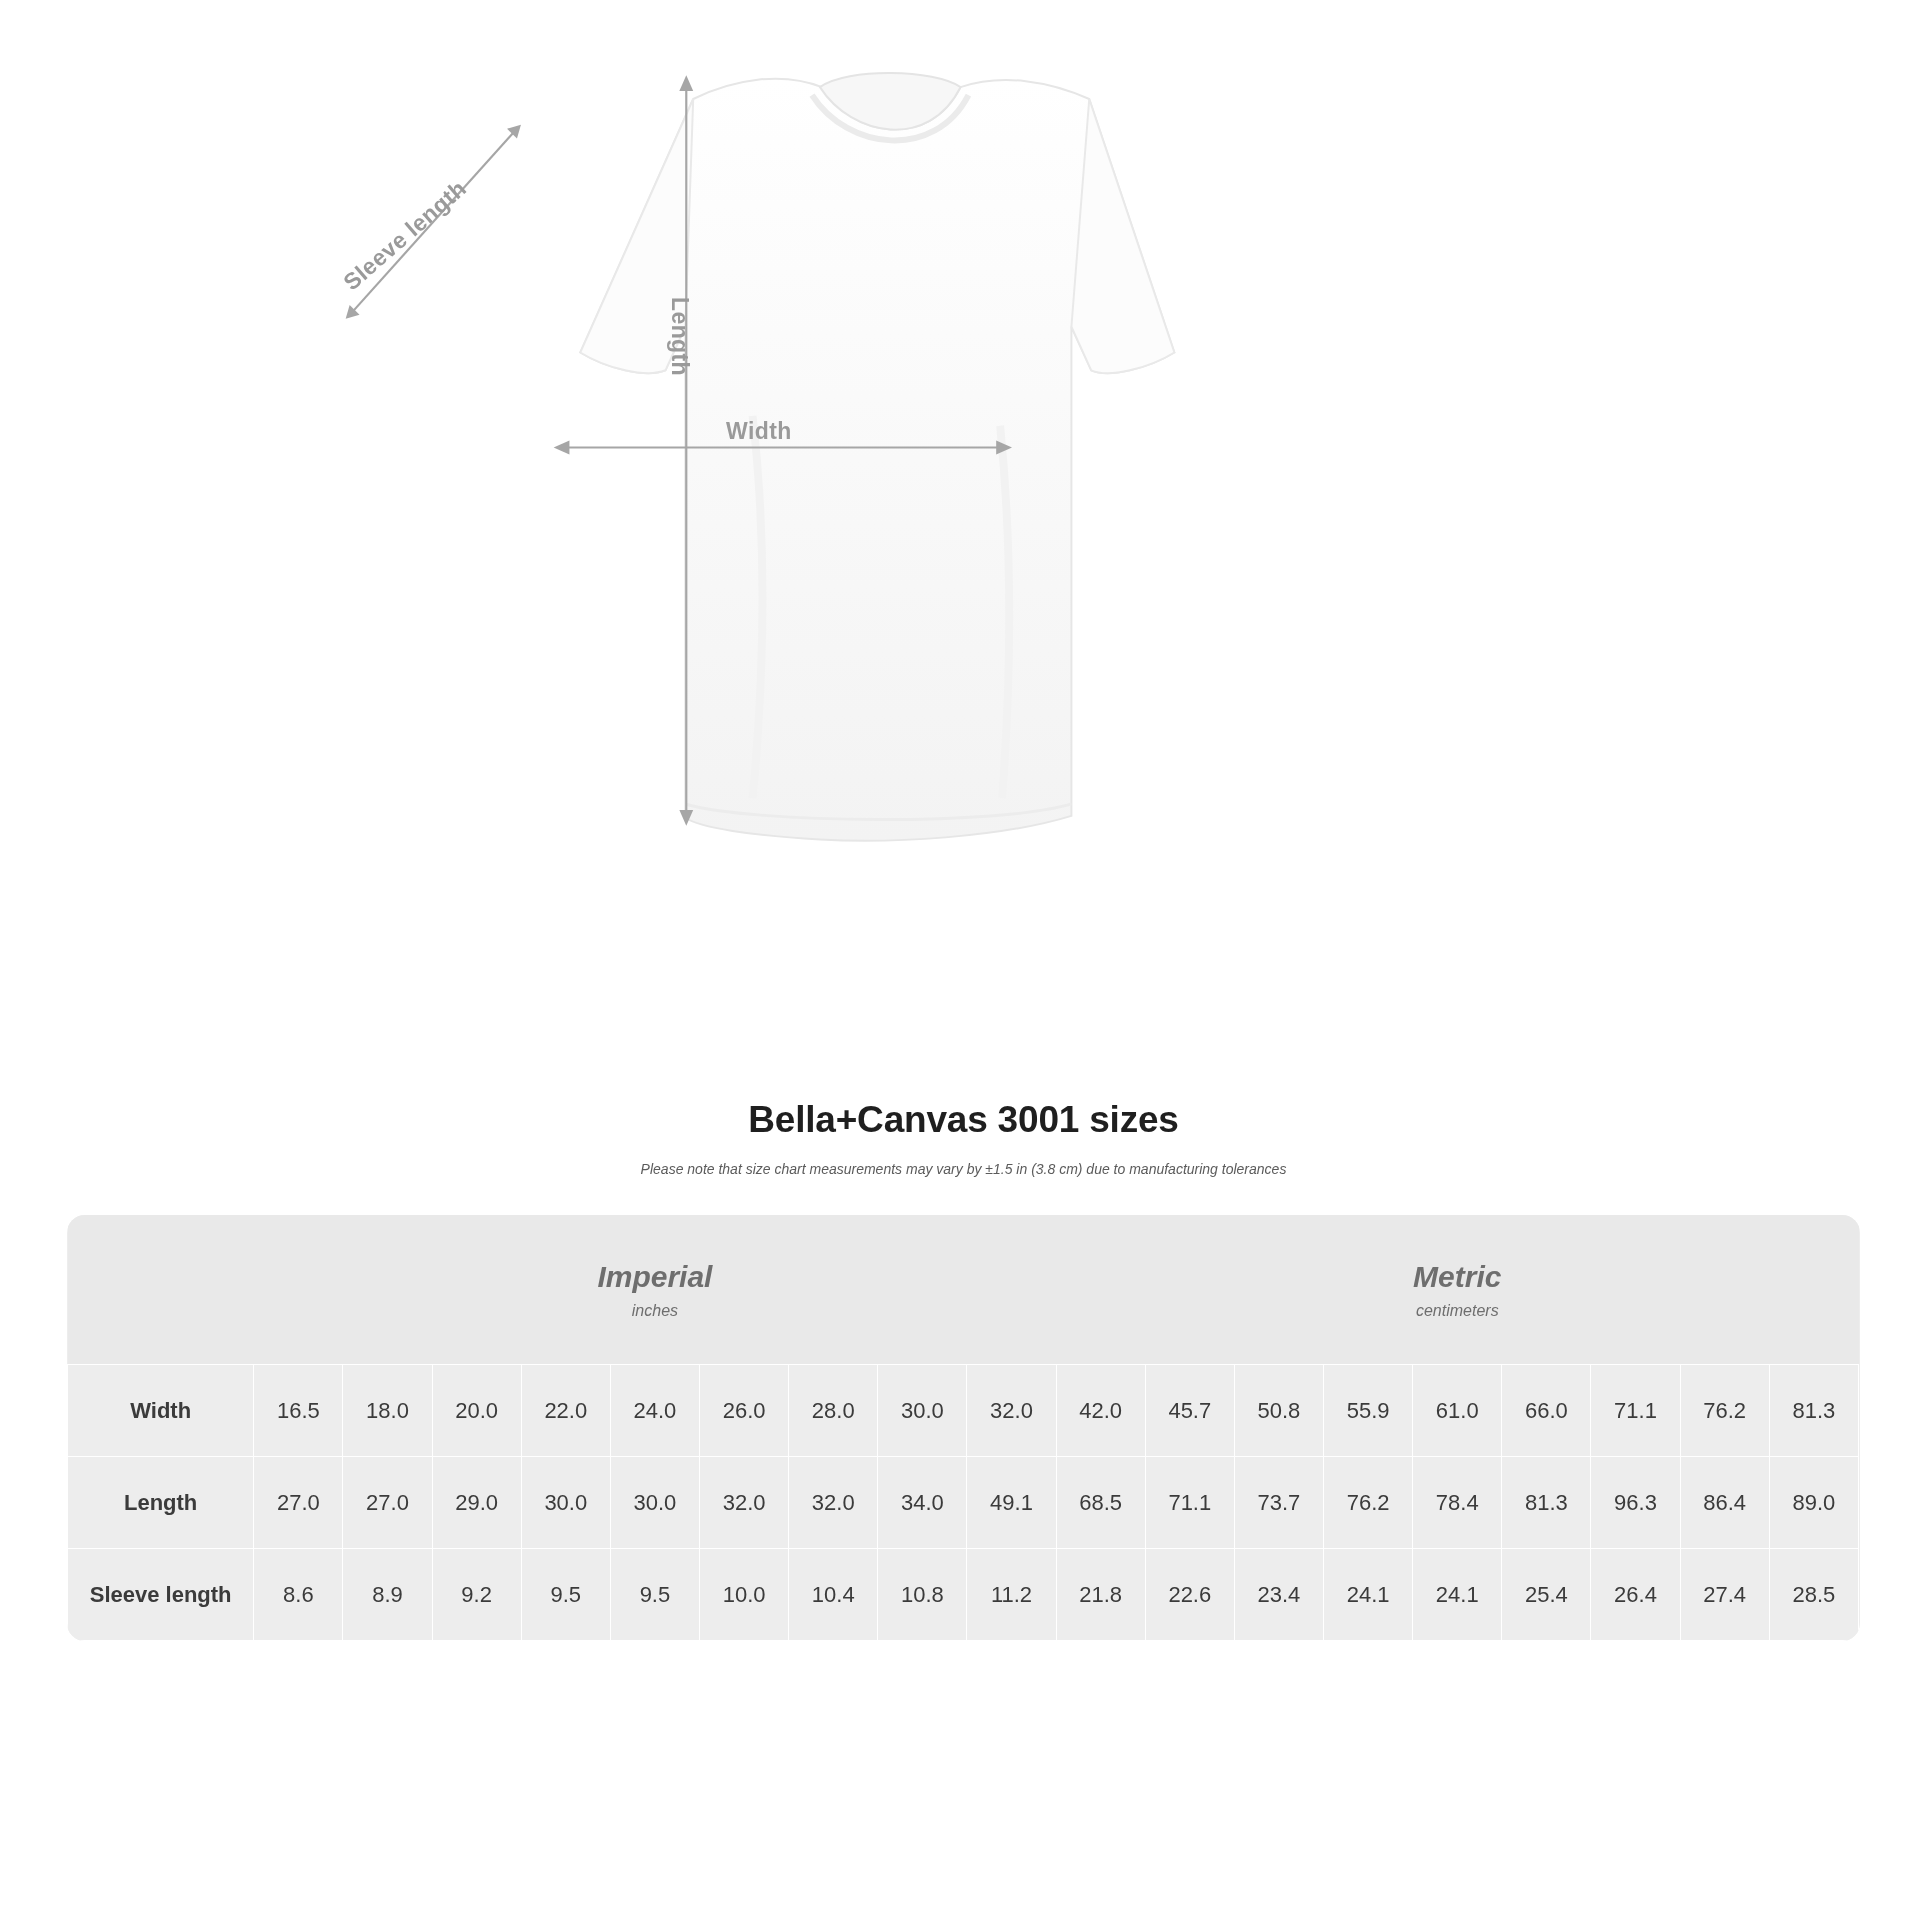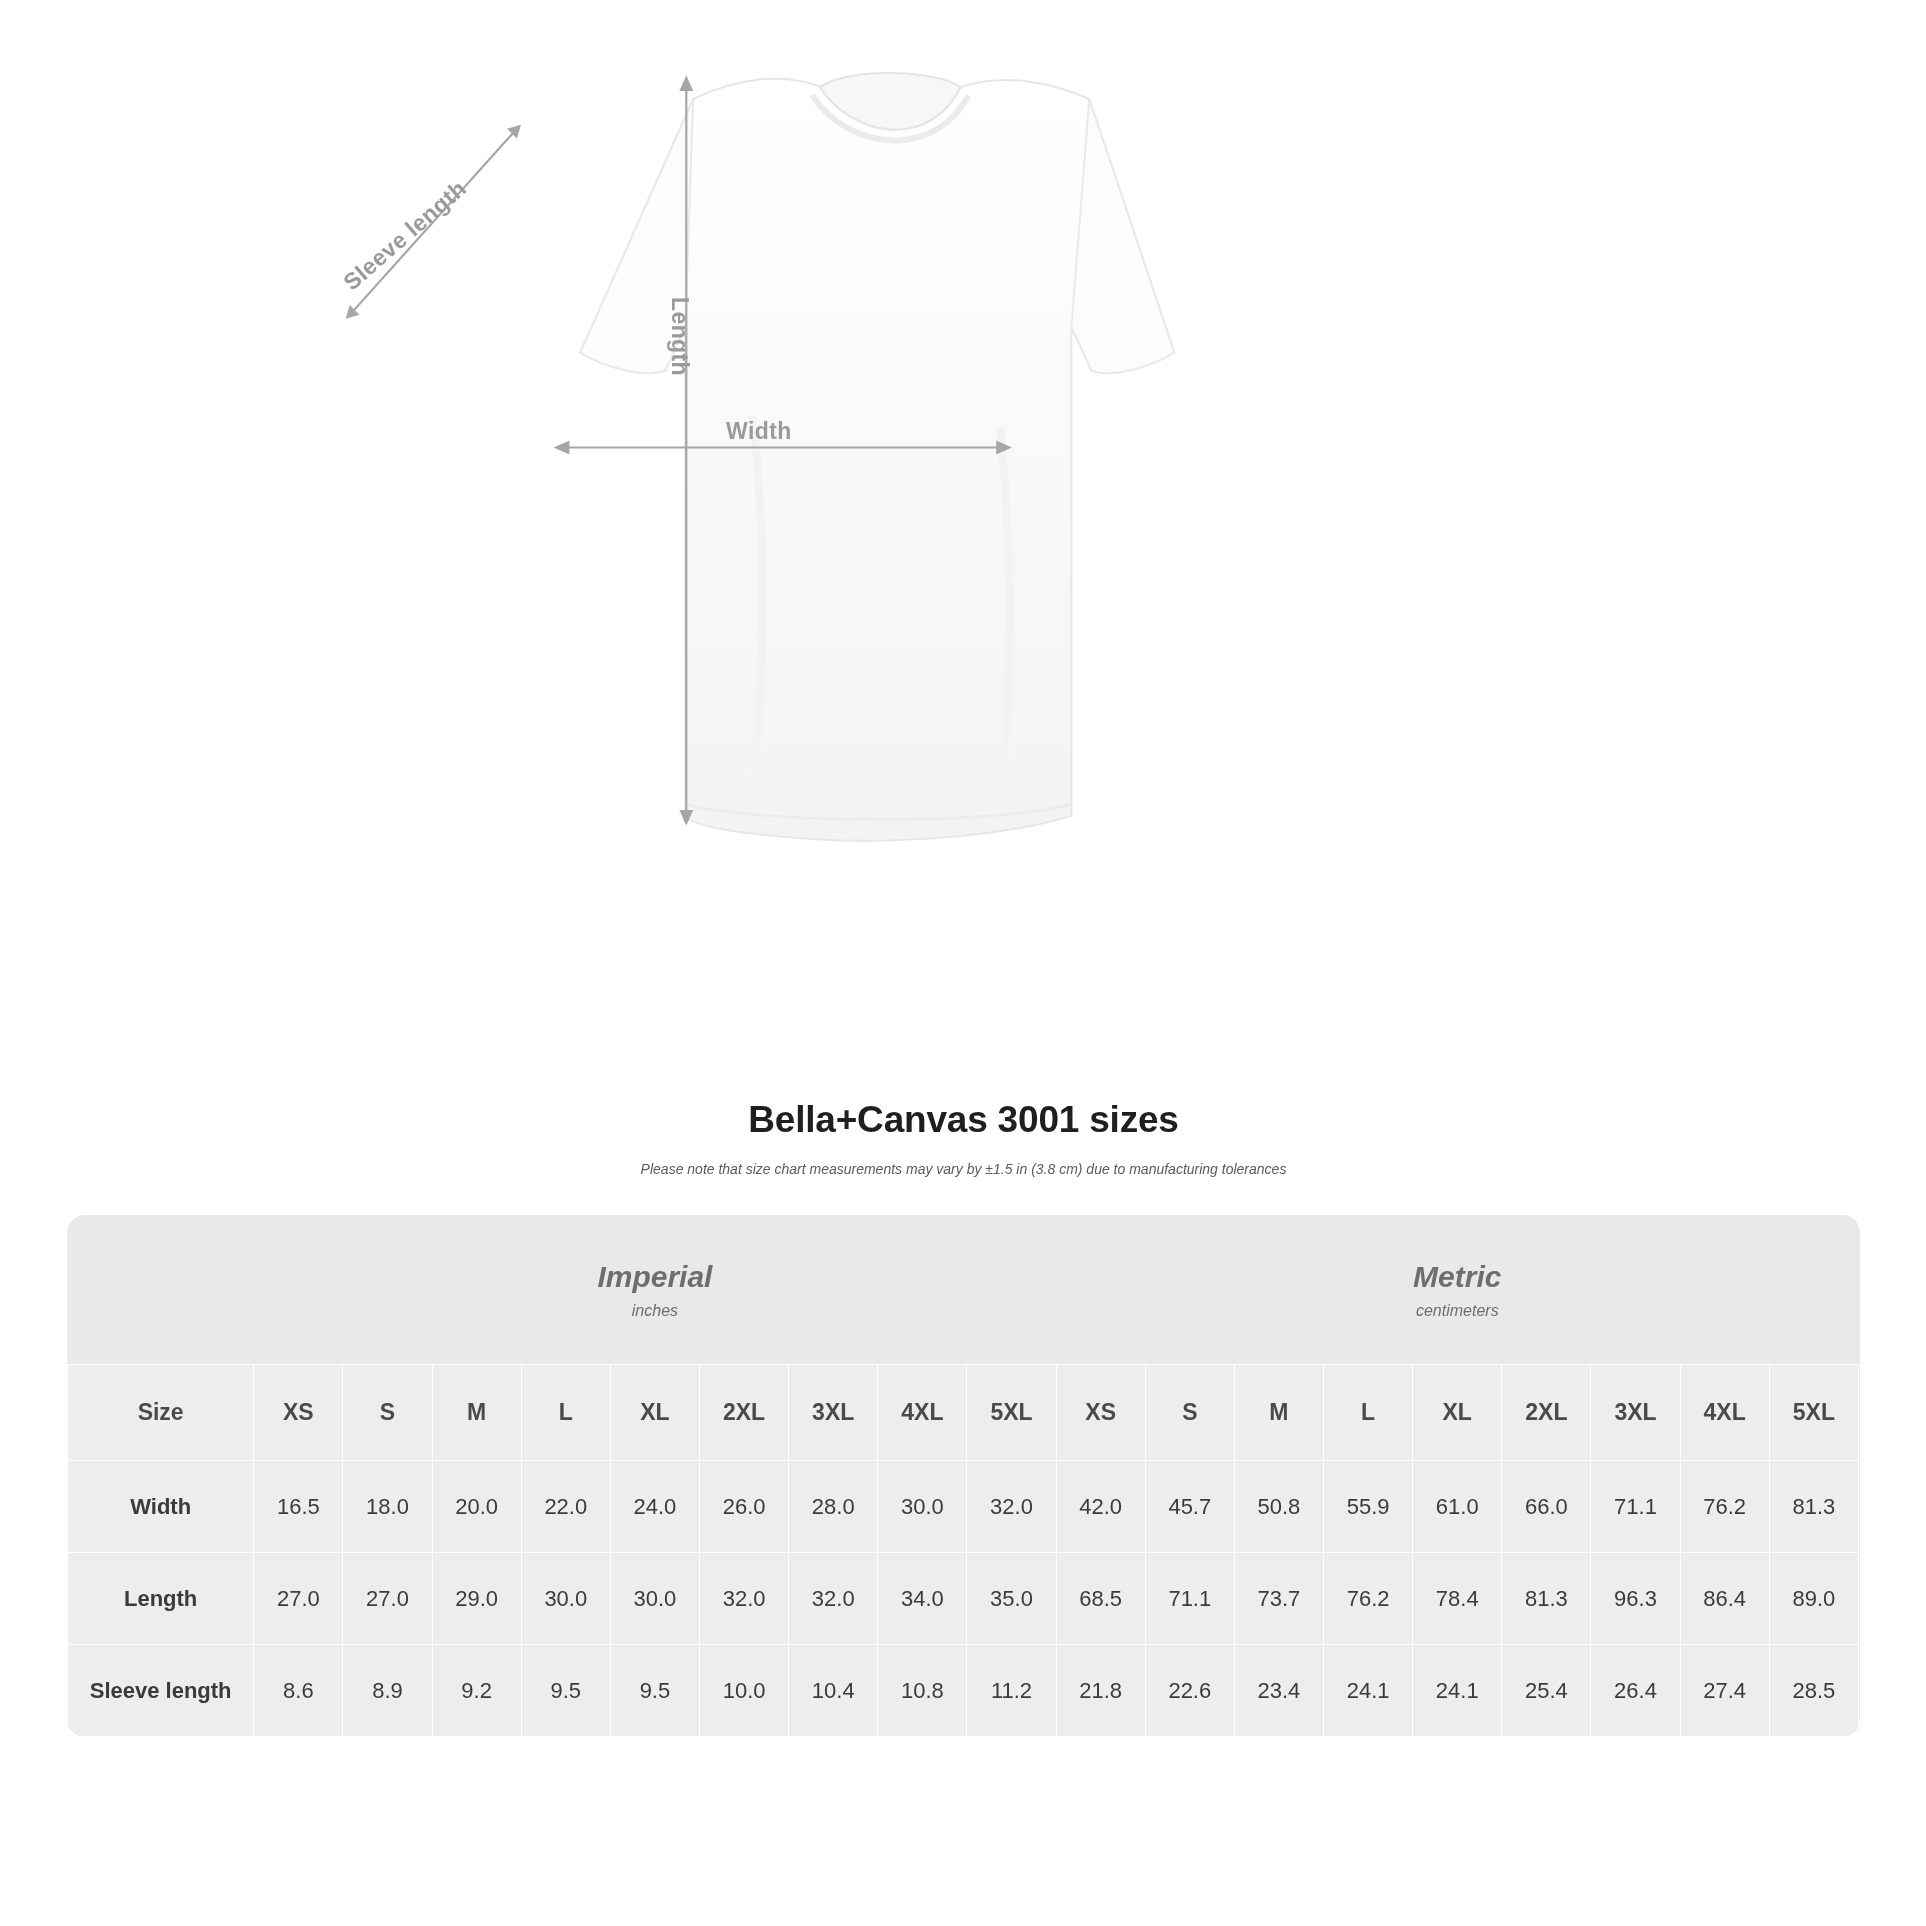--- a/index.html
+++ b/index.html
@@ -233,41 +233,20 @@
           <td class="unit-cell" colspan="9">
             <div class="unit-name">Imperial</div>
             <div class="unit-sub">inches</div>
           </td>
           <td class="unit-cell" colspan="9">
             <div class="unit-name">Metric</div>
             <div class="unit-sub">centimeters</div>
           </td>
         </tr>
 
-        <tr class="size-row">
-          <td class="row-label">Size</td>
-          <td>XS</td>
-          <td>S</td>
-          <td>M</td>
-          <td>L</td>
-          <td>XL</td>
-          <td>2XL</td>
-          <td>3XL</td>
-          <td>4XL</td>
-          <td>5XL</td>
-          <td>XS</td>
-          <td>S</td>
-          <td>M</td>
-          <td>L</td>
-          <td>XL</td>
-          <td>2XL</td>
-          <td>3XL</td>
-          <td>4XL</td>
-          <td>5XL</td>
-        </tr>
 
         <tr class="data-row">
           <td class="row-label">Width</td>
           <td>16.5</td>
           <td>18.0</td>
           <td>20.0</td>
           <td>22.0</td>
           <td>24.0</td>
           <td>26.0</td>
           <td>28.0</td>
@@ -287,21 +266,21 @@
         <tr class="data-row">
           <td class="row-label">Length</td>
           <td>27.0</td>
           <td>27.0</td>
           <td>29.0</td>
           <td>30.0</td>
           <td>30.0</td>
           <td>32.0</td>
           <td>32.0</td>
           <td>34.0</td>
-          <td>35.0</td>
+          <td>49.1</td>
           <td>68.5</td>
           <td>71.1</td>
           <td>73.7</td>
           <td>76.2</td>
           <td>78.4</td>
           <td>81.3</td>
           <td>96.3</td>
           <td>86.4</td>
           <td>89.0</td>
         </tr>

